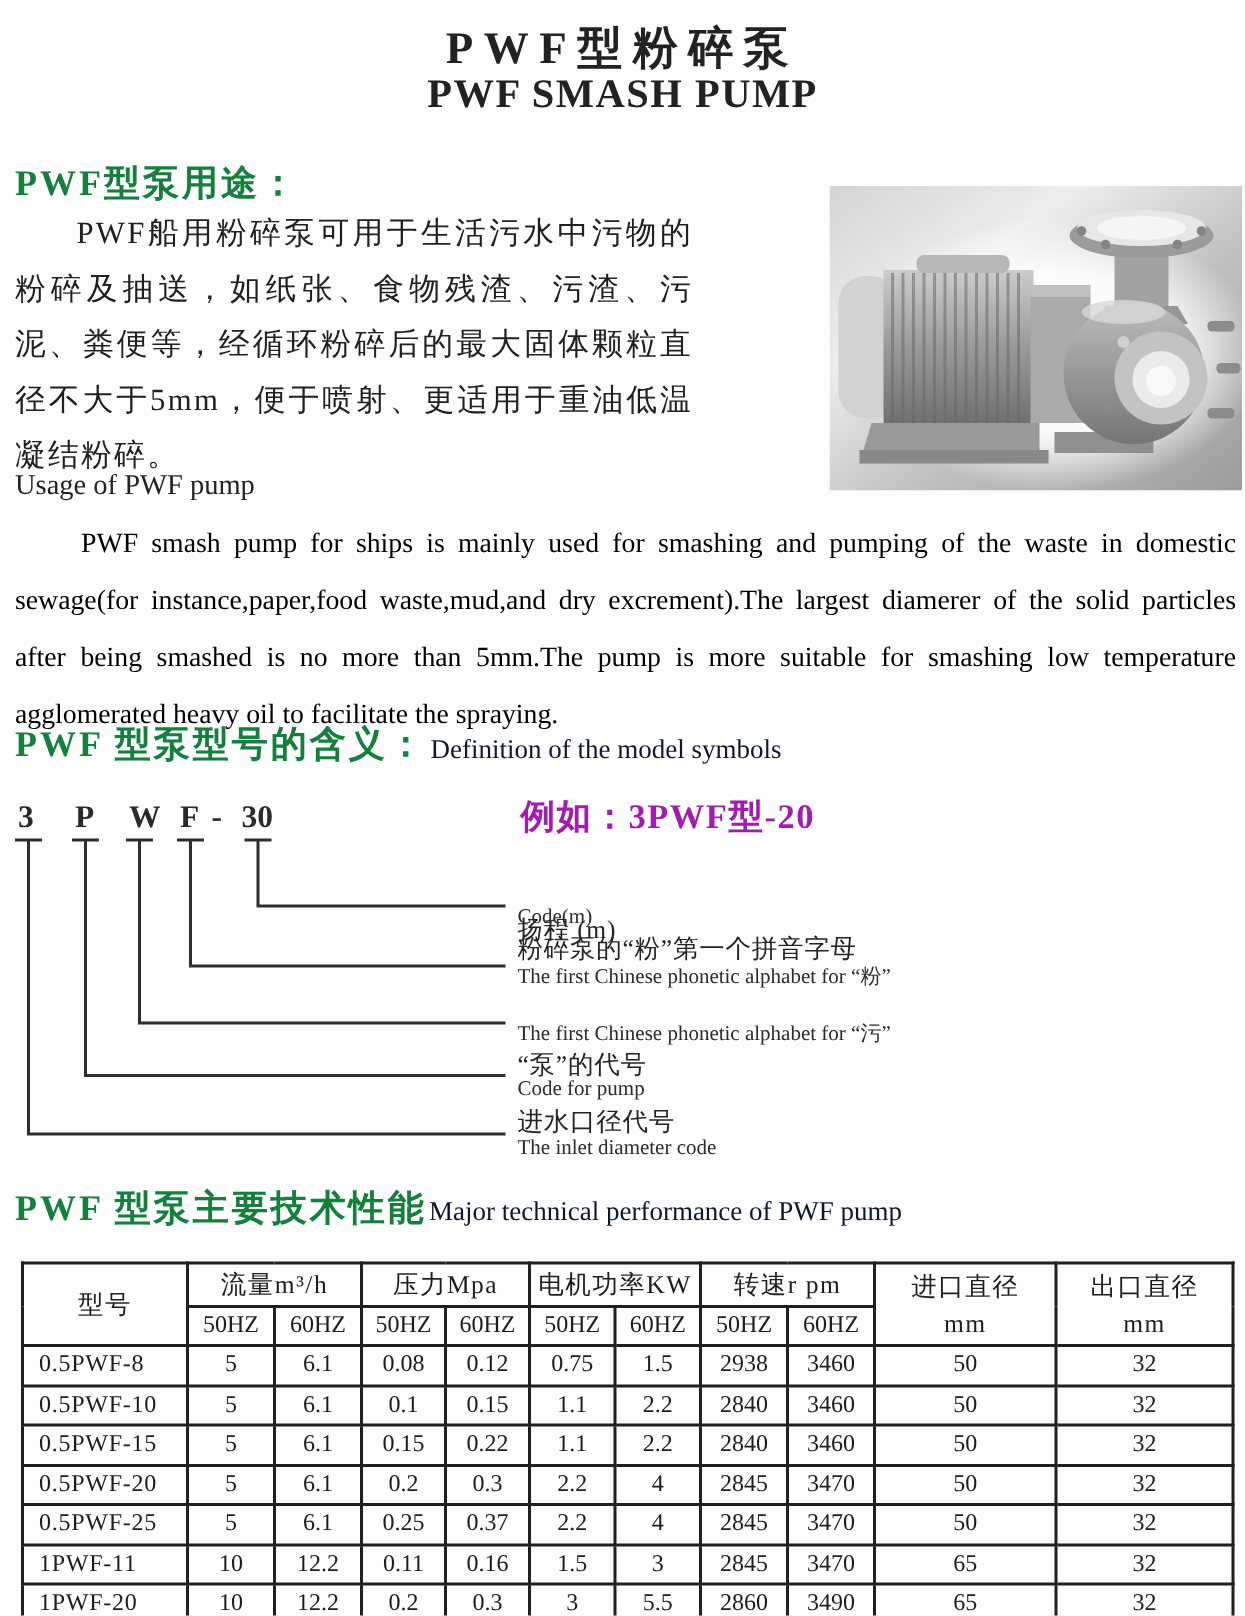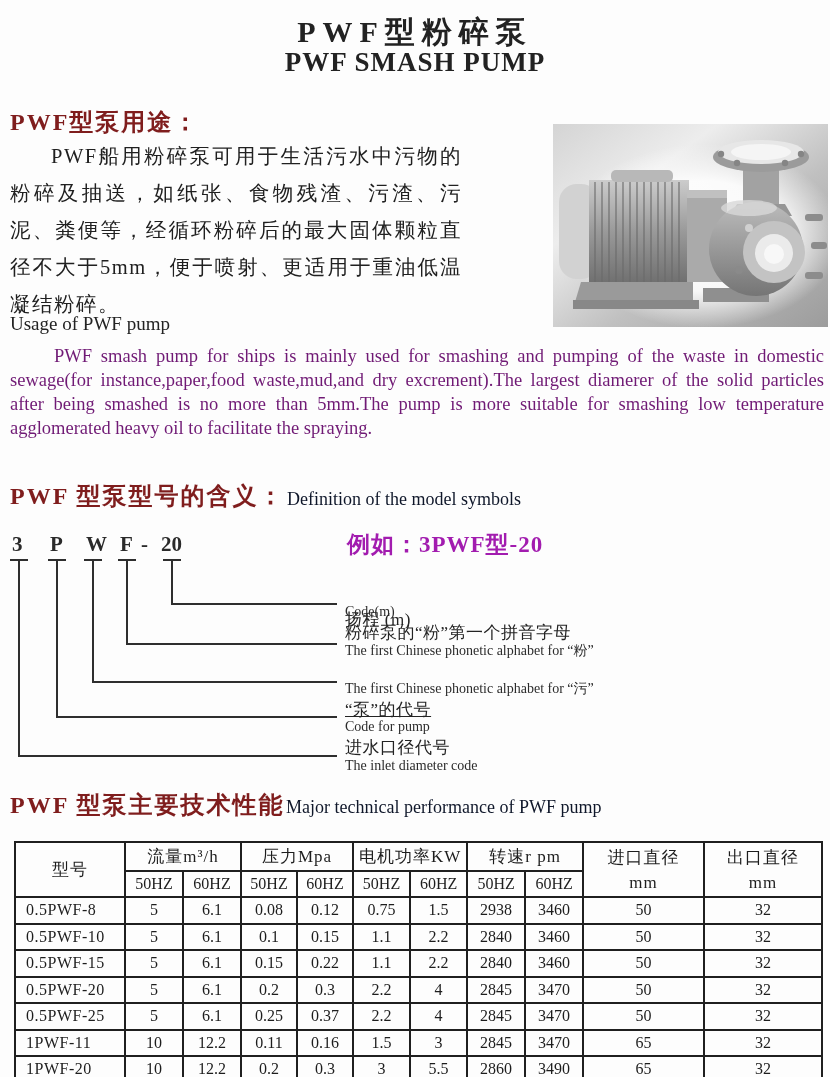--- a/index.html
+++ b/index.html
@@ -10,32 +10,32 @@
   }
   .abs{position:absolute;}
   .title-zh{
     top:12px;left:0;width:830px;text-align:center;
     font-size:30px;font-weight:bold;letter-spacing:7px;color:#222;
   }
   .title-en{
     top:47px;left:0;width:830px;text-align:center;
     font-size:27px;font-weight:bold;letter-spacing:1px;color:#222;
   }
-  .sec-head-zh{font-size:24px;font-weight:bold;letter-spacing:2px;color:#7f1d1d;}
+  .sec-head-zh{font-size:24px;font-weight:bold;letter-spacing:2px;color:#15803d;}
   .sec-head-en{font-size:18px;color:#0f172a;}
   .usage-zh{
     top:138px;left:10px;width:452px;
     font-size:20.5px;line-height:37px;letter-spacing:1.5px;
     text-align:justify;text-indent:2em;color:#202020;
   }
   .usage-en-head{top:313px;left:10px;font-size:19px;color:#232323;}
   .usage-en{
     top:344px;left:10px;width:814px;
-    font-size:18.5px;line-height:24px;text-indent:44px;
-    text-align:justify;color:#701a75;
+    font-size:18.5px;line-height:38px;text-indent:44px;
+    text-align:justify;color:#000000;
   }
   .photo-frame{top:124px;left:553px;width:275px;height:203px;}
   .diagram{top:528px;left:0;width:830px;height:258px;}
   .code-char{position:absolute;top:4px;font-size:21px;font-weight:600;color:#2a2a2a;}
   .example{position:absolute;top:1px;left:347px;font-size:23px;font-weight:bold;letter-spacing:1px;color:#a21caf;}
   .dlabel-zh{position:absolute;left:345px;font-size:17px;letter-spacing:0.5px;color:#232323;white-space:nowrap;}
   .dlabel-en{position:absolute;left:345px;font-size:14px;color:#2b2b2b;white-space:nowrap;}
   .perf-table{
     position:absolute;top:841px;left:14px;width:807px;
     border-collapse:collapse;table-layout:fixed;
@@ -144,39 +144,39 @@
 
 <div class="abs sec-head-zh" style="top:480px;left:10px;">PWF 型泵型号的含义：</div>
 <div class="abs sec-head-en" style="top:489px;left:287px;">Definition of the model symbols</div>
 
 <div class="abs diagram">
   <span class="code-char" style="left:12px;">3</span>
   <span class="code-char" style="left:50px;">P</span>
   <span class="code-char" style="left:86px;">W</span>
   <span class="code-char" style="left:120px;">F</span>
   <span class="code-char" style="left:141px;">-</span>
-  <span class="code-char" style="left:161px;">20</span>
+  <span class="code-char" style="left:161px;">30</span>
   <span class="example">例如：3PWF型-20</span>
 
   <svg width="830" height="258" viewBox="0 0 830 258" style="position:absolute;top:0;left:0;">
     <g stroke="#2e2e2e" stroke-width="2" fill="none">
       <path d="M163,32 H181 M172,32 V76  H337"></path>
       <path d="M118,32 H136 M127,32 V116 H337"></path>
       <path d="M84,32  H102 M93,32  V154 H337"></path>
       <path d="M48,32  H66  M57,32  V189 H337"></path>
       <path d="M10,32  H28  M19,32  V228 H337"></path>
     </g>
   </svg>
 
   <span class="dlabel-zh" style="top:54px;margin-top:26px;">扬程 (m)</span>
   <span class="dlabel-en" style="top:76px;">Code(m)</span>
   <span class="dlabel-zh" style="top:93px;">粉碎泵的“粉”第一个拼音字母</span>
   <span class="dlabel-en" style="top:114px;">The first Chinese phonetic alphabet for “粉”</span>
   <span class="dlabel-en" style="top:152px;">The first Chinese phonetic alphabet for “污”</span>
-  <span class="dlabel-zh" style="top:170px;text-decoration:underline;">“泵”的代号</span>
+  <span class="dlabel-zh" style="top:170px;">“泵”的代号</span>
   <span class="dlabel-en" style="top:191px;">Code for pump</span>
   <span class="dlabel-zh" style="top:208px;">进水口径代号</span>
   <span class="dlabel-en" style="top:230px;">The inlet diameter code</span>
 </div>
 
 <div class="abs sec-head-zh" style="top:789px;left:10px;">PWF 型泵主要技术性能</div>
 <div class="abs sec-head-en" style="top:797px;left:286px;">Major technical performance of PWF pump</div>
 
 <table class="perf-table">
   <colgroup>

